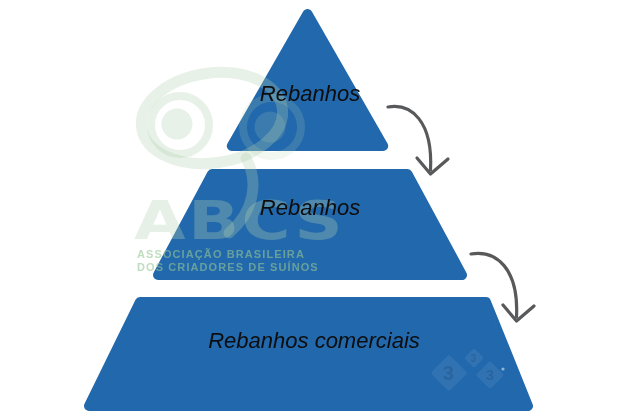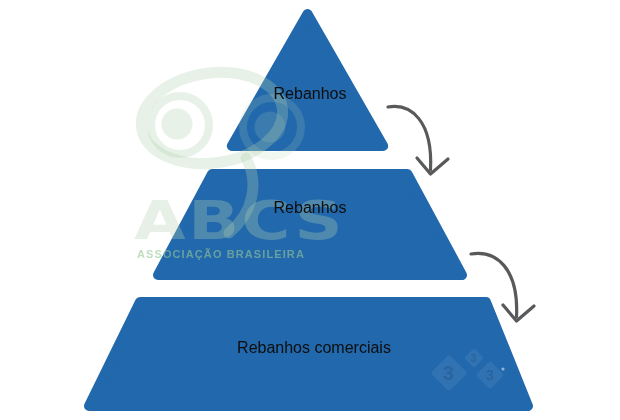--- a/index.html
+++ b/index.html
@@ -4,25 +4,25 @@
 <style>
   html,body{margin:0;padding:0;background:#fff;}
   .stage{
     position:relative;width:620px;height:420px;overflow:hidden;background:#ffffff;
     font-family:"Liberation Sans", sans-serif;
   }
   .stage svg{position:absolute;left:0;top:0;}
   
   .tier-label{
     position:absolute;transform:translateX(-50%);text-align:left;
-    font-size:16px;line-height:20px;color:#0d0d0d;white-space:nowrap;
+    font-size:22px;line-height:20px;color:#0d0d0d;white-space:nowrap;font-style:italic;
   }
   .tier-label.l1{left:310px;top:84px;}
   .tier-label.l2{left:310px;top:198px;}
-  .tier-label.l3{left:314px;top:338px;}
+  .tier-label.l3{left:314px;top:331px;}
   
   .abcs-acronym{
     position:absolute;left:134px;top:194px;
     font-family:"DejaVu Sans", sans-serif;font-weight:800;font-size:53px;line-height:53px;
     color:rgba(176,209,176,0.32);letter-spacing:2px;
     transform:scaleX(1.26);transform-origin:left top;white-space:nowrap;
   }
   .abcs-sub{
     position:absolute;left:137px;top:248px;
     font-weight:bold;font-size:11px;line-height:12.6px;letter-spacing:1.1px;
@@ -70,20 +70,21 @@
       <circle cx="272" cy="127" r="29" stroke-width="8" stroke-opacity="0.18"></circle>
       <circle cx="270" cy="127" r="15.5" fill="#b0d1b0" fill-opacity="0.18" stroke="none"></circle>
       <path d="M246,158 C259,182 254,212 229,233" stroke-width="11" stroke-opacity="0.30" stroke-linecap="round"></path>
     </g>
     <circle cx="503" cy="369" r="1.6" fill="#ffffff" fill-opacity="0.5"></circle>
   </svg>
 
   <div class="abcs-acronym">ABCS</div>
   <div class="abcs-sub">
     <div>ASSOCIAÇÃO BRASILEIRA</div>
+    <div>DOS CRIADORES DE SUÍNOS</div>
   </div>
 
   <div class="t3 d1">
     <span>3</span>
   </div>
   <div class="t3 d2">
     <span>3</span>
   </div>
   <div class="t3 d3">
     <span>3</span>

